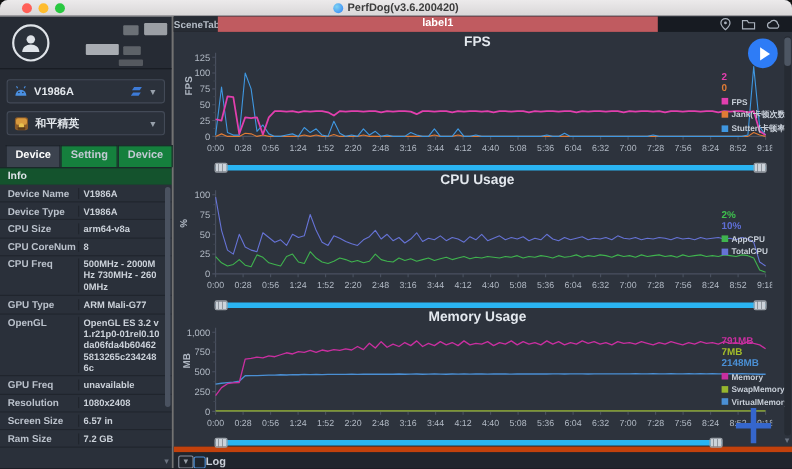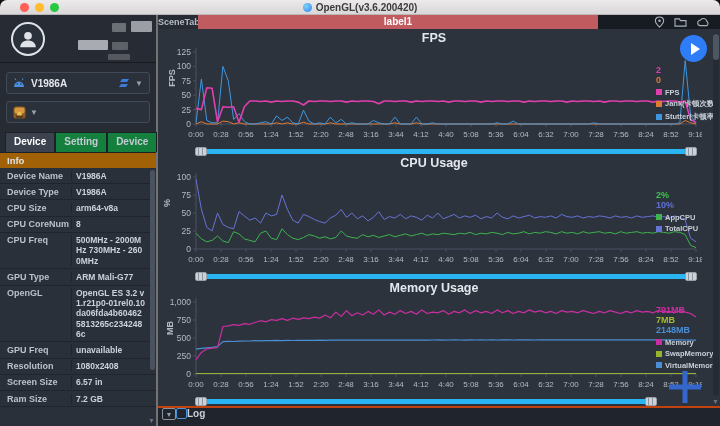--- a/index.html
+++ b/index.html
@@ -18,21 +18,21 @@
   .profile{height:48px;border-bottom:1px solid #171b21;position:relative;}
   .avatar{position:absolute;left:11px;top:7px;width:34px;height:34px;border-radius:50%;border:2px solid #dfe3e8;background:#2b313a;display:flex;align-items:center;justify-content:center;}
   .redact{position:absolute;border-radius:1px;}
   .selectors{padding:9px 6px 0;}
   .selector{height:22px;background:#2b313b;border:1px solid #434a57;border-radius:3px;display:flex;align-items:center;padding:0 6px;margin-bottom:7px;}
   .selector .lbl{color:#e3e7ec;font-size:10px;font-weight:700;margin-left:6px;flex:1;}
   .caret{color:#98a0ab;font-size:8px;margin-left:4px;}
   .tabs{display:flex;padding-left:5px;height:20px;margin-top:2px;}
   .tab{padding:3px 8px 2px;font-size:10px;font-weight:700;color:#c3cad4;background:#15803d;border:1px solid #1c2128;border-bottom:none;cursor:default;}
   .tab.active{background:#3c434f;color:#fff;}
-  .info-header{height:16px;background:#a16207;display:flex;border-top:1px solid #1c2128;flex-direction:column;}
+  .info-header{height:16px;background:#14532d;display:flex;border-top:1px solid #1c2128;flex-direction:column;}
   .info-header div{font-size:9.5px;font-weight:700;color:#dfe3e9;line-height:16px;}
   .ih-label{width:72px;padding-left:7px;}
   .ih-value{flex:1;padding-left:4px;}
   .table-body{flex:1;overflow:hidden;position:relative;background:#2a303a;}
   .info-row{display:flex;border-bottom:1px solid #20252d;padding:2.5px 0;}
   .cell-label{width:72px;padding-left:7px;font-size:9px;font-weight:700;color:#bac1cb;border-right:1px solid #20252d;}
   .cell-value{width:74px;padding-left:4px;font-size:8.5px;font-weight:700;color:#ccd2da;word-break:break-all;line-height:1.2;}
   .side-scroll{position:absolute;right:1px;top:2px;width:5px;height:200px;background:#4a5260;border-radius:3px;}
   .side-caret{position:absolute;right:1px;bottom:2px;color:#6b7380;font-size:7px;}
   
@@ -56,39 +56,39 @@
   .cur-val{font-size:9px;font-weight:700;line-height:10px;}
   .legend-item{display:flex;align-items:center;gap:3px;margin-top:2.5px;}
   .legend-swatch{width:6px;height:6px;}
   .legend-label{font-size:7.5px;font-weight:700;color:#c8cfd8;white-space:nowrap;}
   .play-btn{position:absolute;right:13px;top:6px;width:27px;height:27px;border-radius:50%;background:#2e7cf6;display:flex;align-items:center;justify-content:center;}
   .play-tri{width:0;height:0;border-left:9px solid #fff;border-top:6px solid transparent;border-bottom:6px solid transparent;margin-left:3px;}
   .mem-plus{position:absolute;right:16px;bottom:0px;}
   .v-scroll{position:absolute;right:1px;top:4px;bottom:10px;width:6px;background:#262b33;border-radius:3px;}
   .v-thumb{position:absolute;top:1px;left:0;width:6px;height:26px;background:#4d5663;border-radius:3px;}
   .v-caret{position:absolute;right:1px;bottom:1px;color:#6b7380;font-size:7px;}
-  .bottombar{height:21px;background:#20252d;border-top:2px solid #c2410c;display:flex;align-items:flex-start;padding-left:4px;gap:0;}
+  .bottombar{height:21px;background:#20252d;border-top:5px solid #c2410c;display:flex;align-items:flex-end;padding-left:4px;gap:0;}
   .expander{width:14px;height:12px;border:1px solid #8a92a0;border-radius:2px;color:#959ca6;font-size:7px;text-align:center;line-height:11px;}
   .checkbox{width:11px;height:11px;border:1.5px solid #4a90d9;border-radius:2px;background:transparent;}
   .log-label{font-size:10px;font-weight:700;color:#c9cfd8;}
 </style>
 </head>
 <body>
 
 <div class="window">
 
   <div class="titlebar">
     <div class="traffic">
       <div class="tl red"></div>
       <div class="tl yellow"></div>
       <div class="tl green"></div>
     </div>
     <div class="win-title">
       <span class="app-dot"></span>
-      <span>OpenGL(v3.6.200420)</span>
+      <span>PerfDog(v3.6.200420)</span>
     </div>
   </div>
 
   <div class="main">
     <aside class="sidebar">
       <div class="profile">
         <div class="avatar">
           <svg width="22" height="22" viewBox="0 0 24 24">
             <circle cx="12" cy="8.5" r="4.2" fill="#dfe3e8"></circle>
             <path d="M3.5 21c0-4.7 3.8-7.5 8.5-7.5s8.5 2.8 8.5 7.5z" fill="#dfe3e8"></path>
@@ -117,20 +117,21 @@
           </svg>
           <span class="caret">▼</span>
         </div>
         <div class="selector">
           <svg width="13" height="13" viewBox="0 0 13 13">
             <rect x="0.5" y="0.5" width="12" height="12" rx="2.5" fill="#8a5a28"></rect>
             <rect x="1.5" y="1.5" width="10" height="6" rx="2" fill="#d99a3e"></rect>
             <circle cx="6.5" cy="8.5" r="2.4" fill="#e8c14e"></circle>
             <rect x="3" y="9.6" width="7" height="2.4" rx="1" fill="#5a3a18"></rect>
           </svg>
+          <span class="lbl">和平精英</span>
           <span class="caret">▼</span>
         </div>
       </div>
 
       <div class="tabs">
         <div class="tab active">Device</div>
         <div class="tab">Setting</div>
         <div class="tab">Device</div>
       </div>
 

